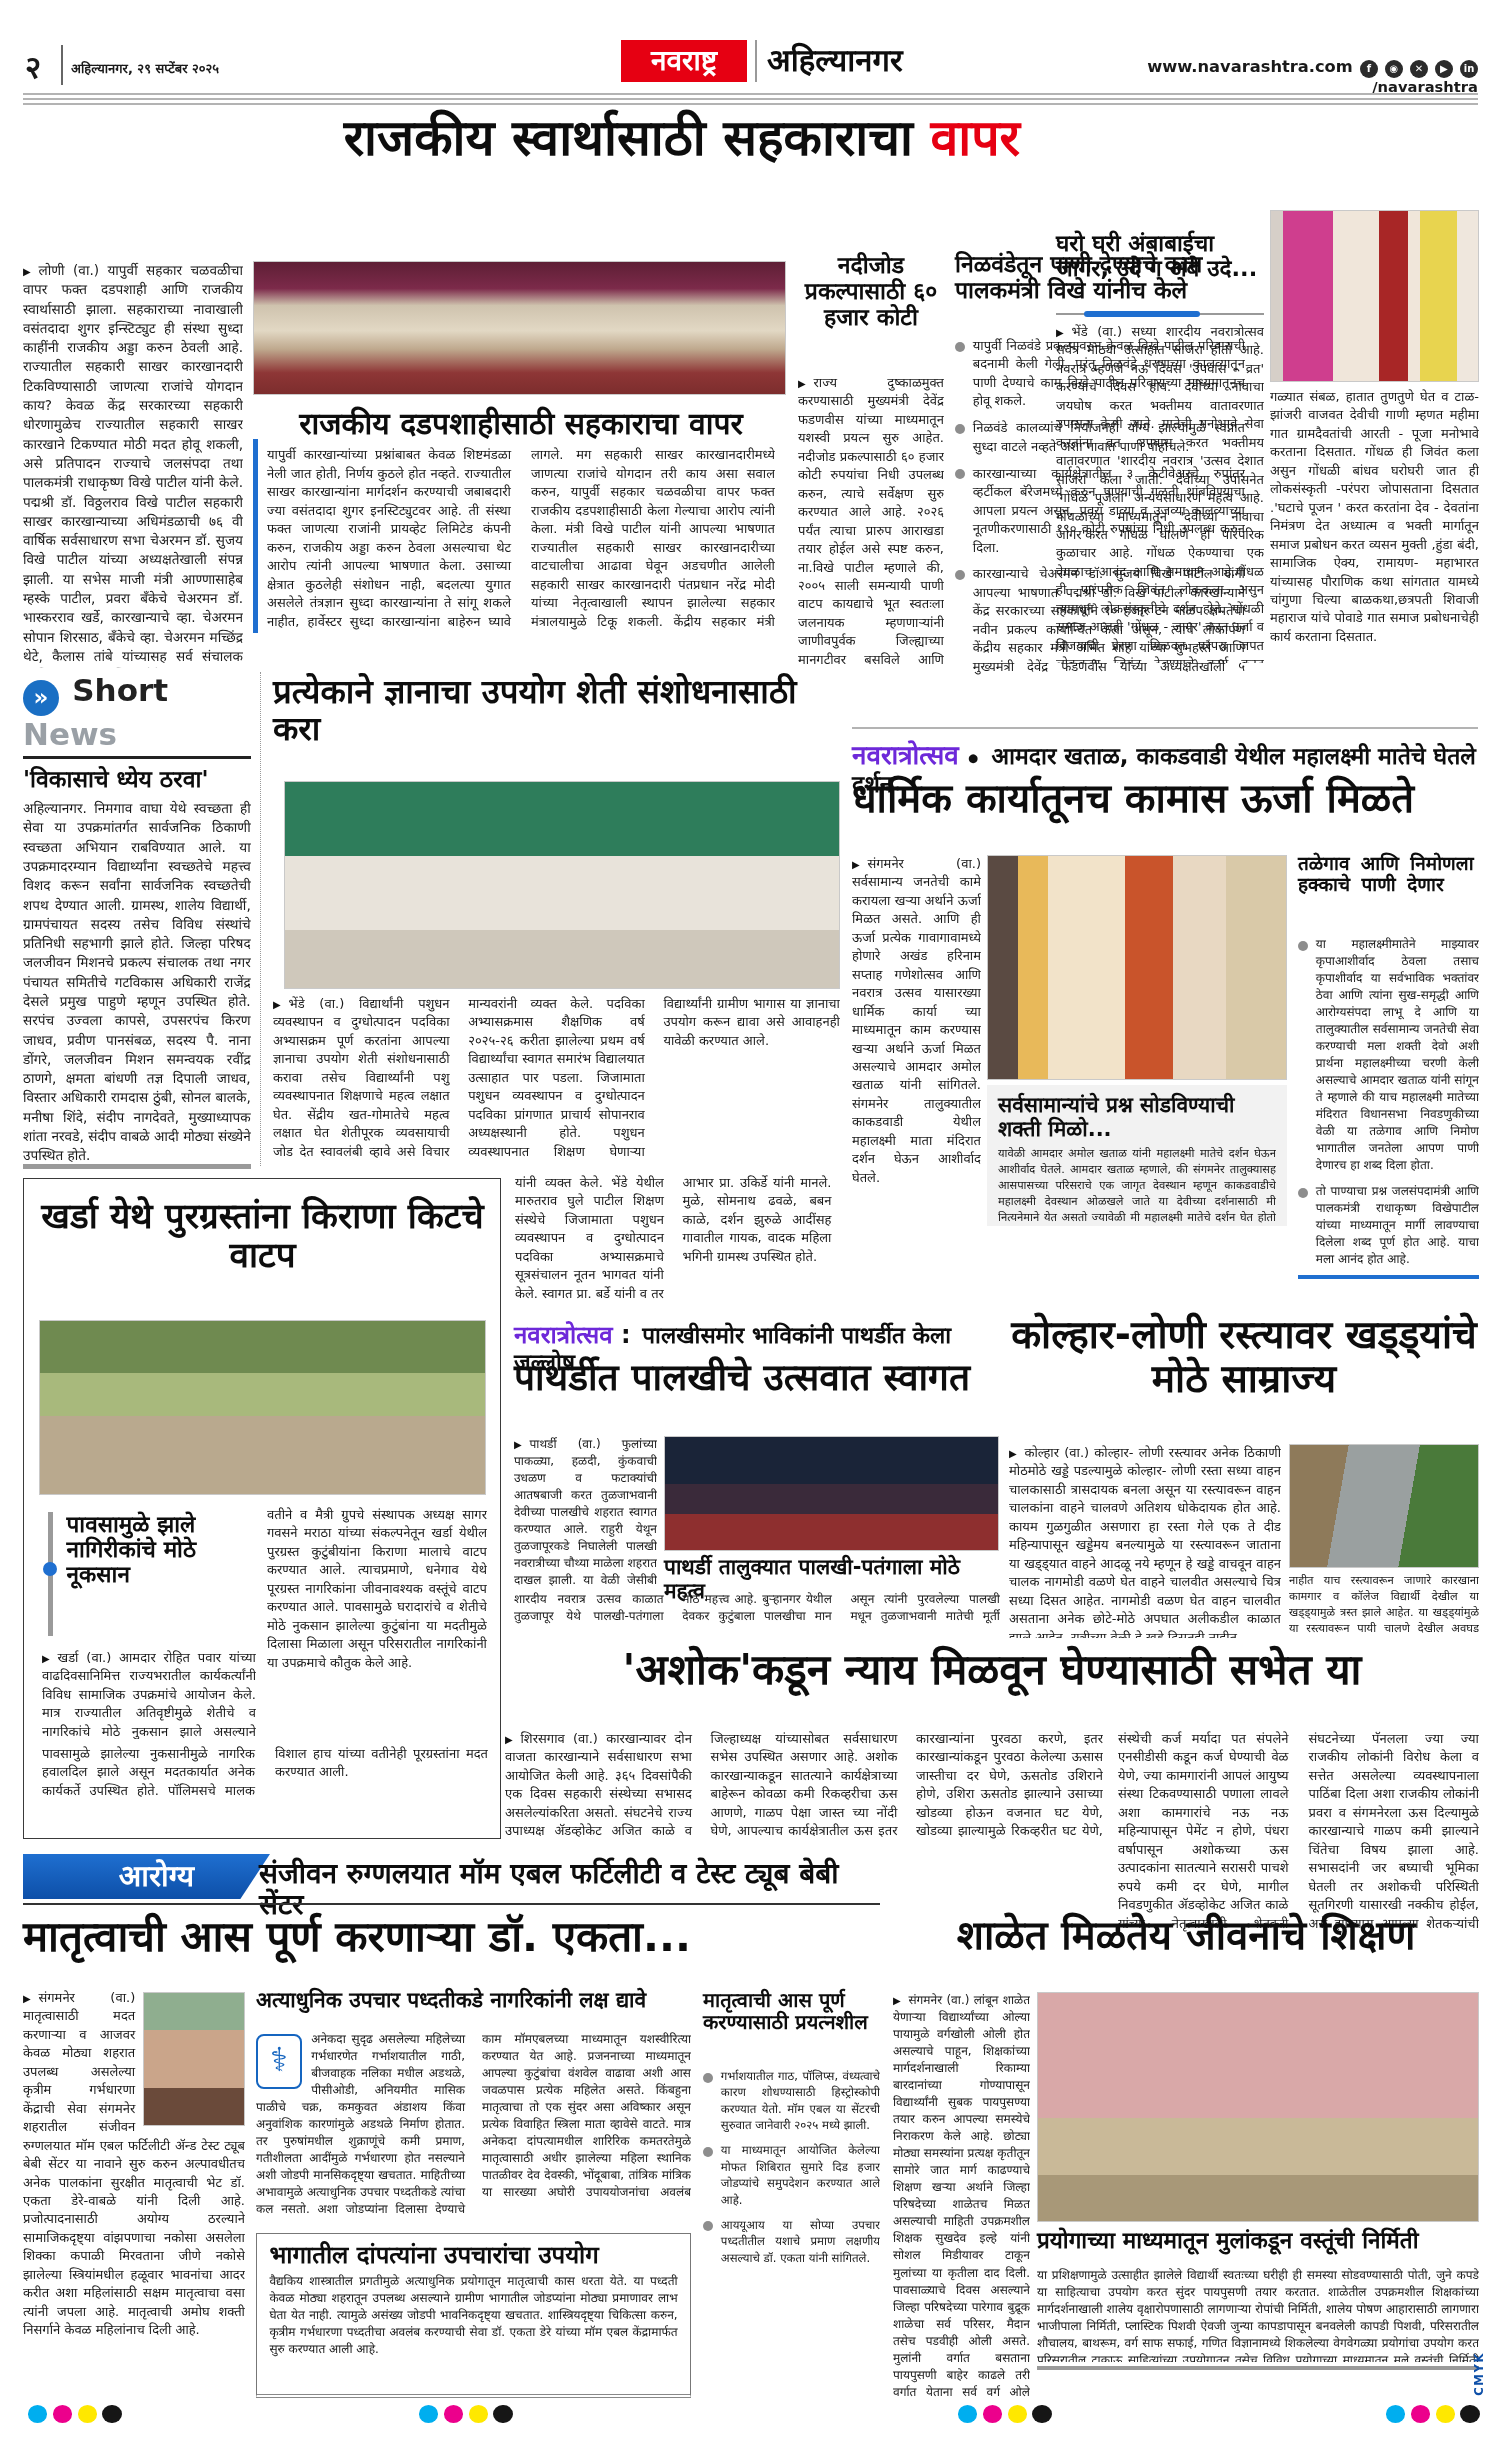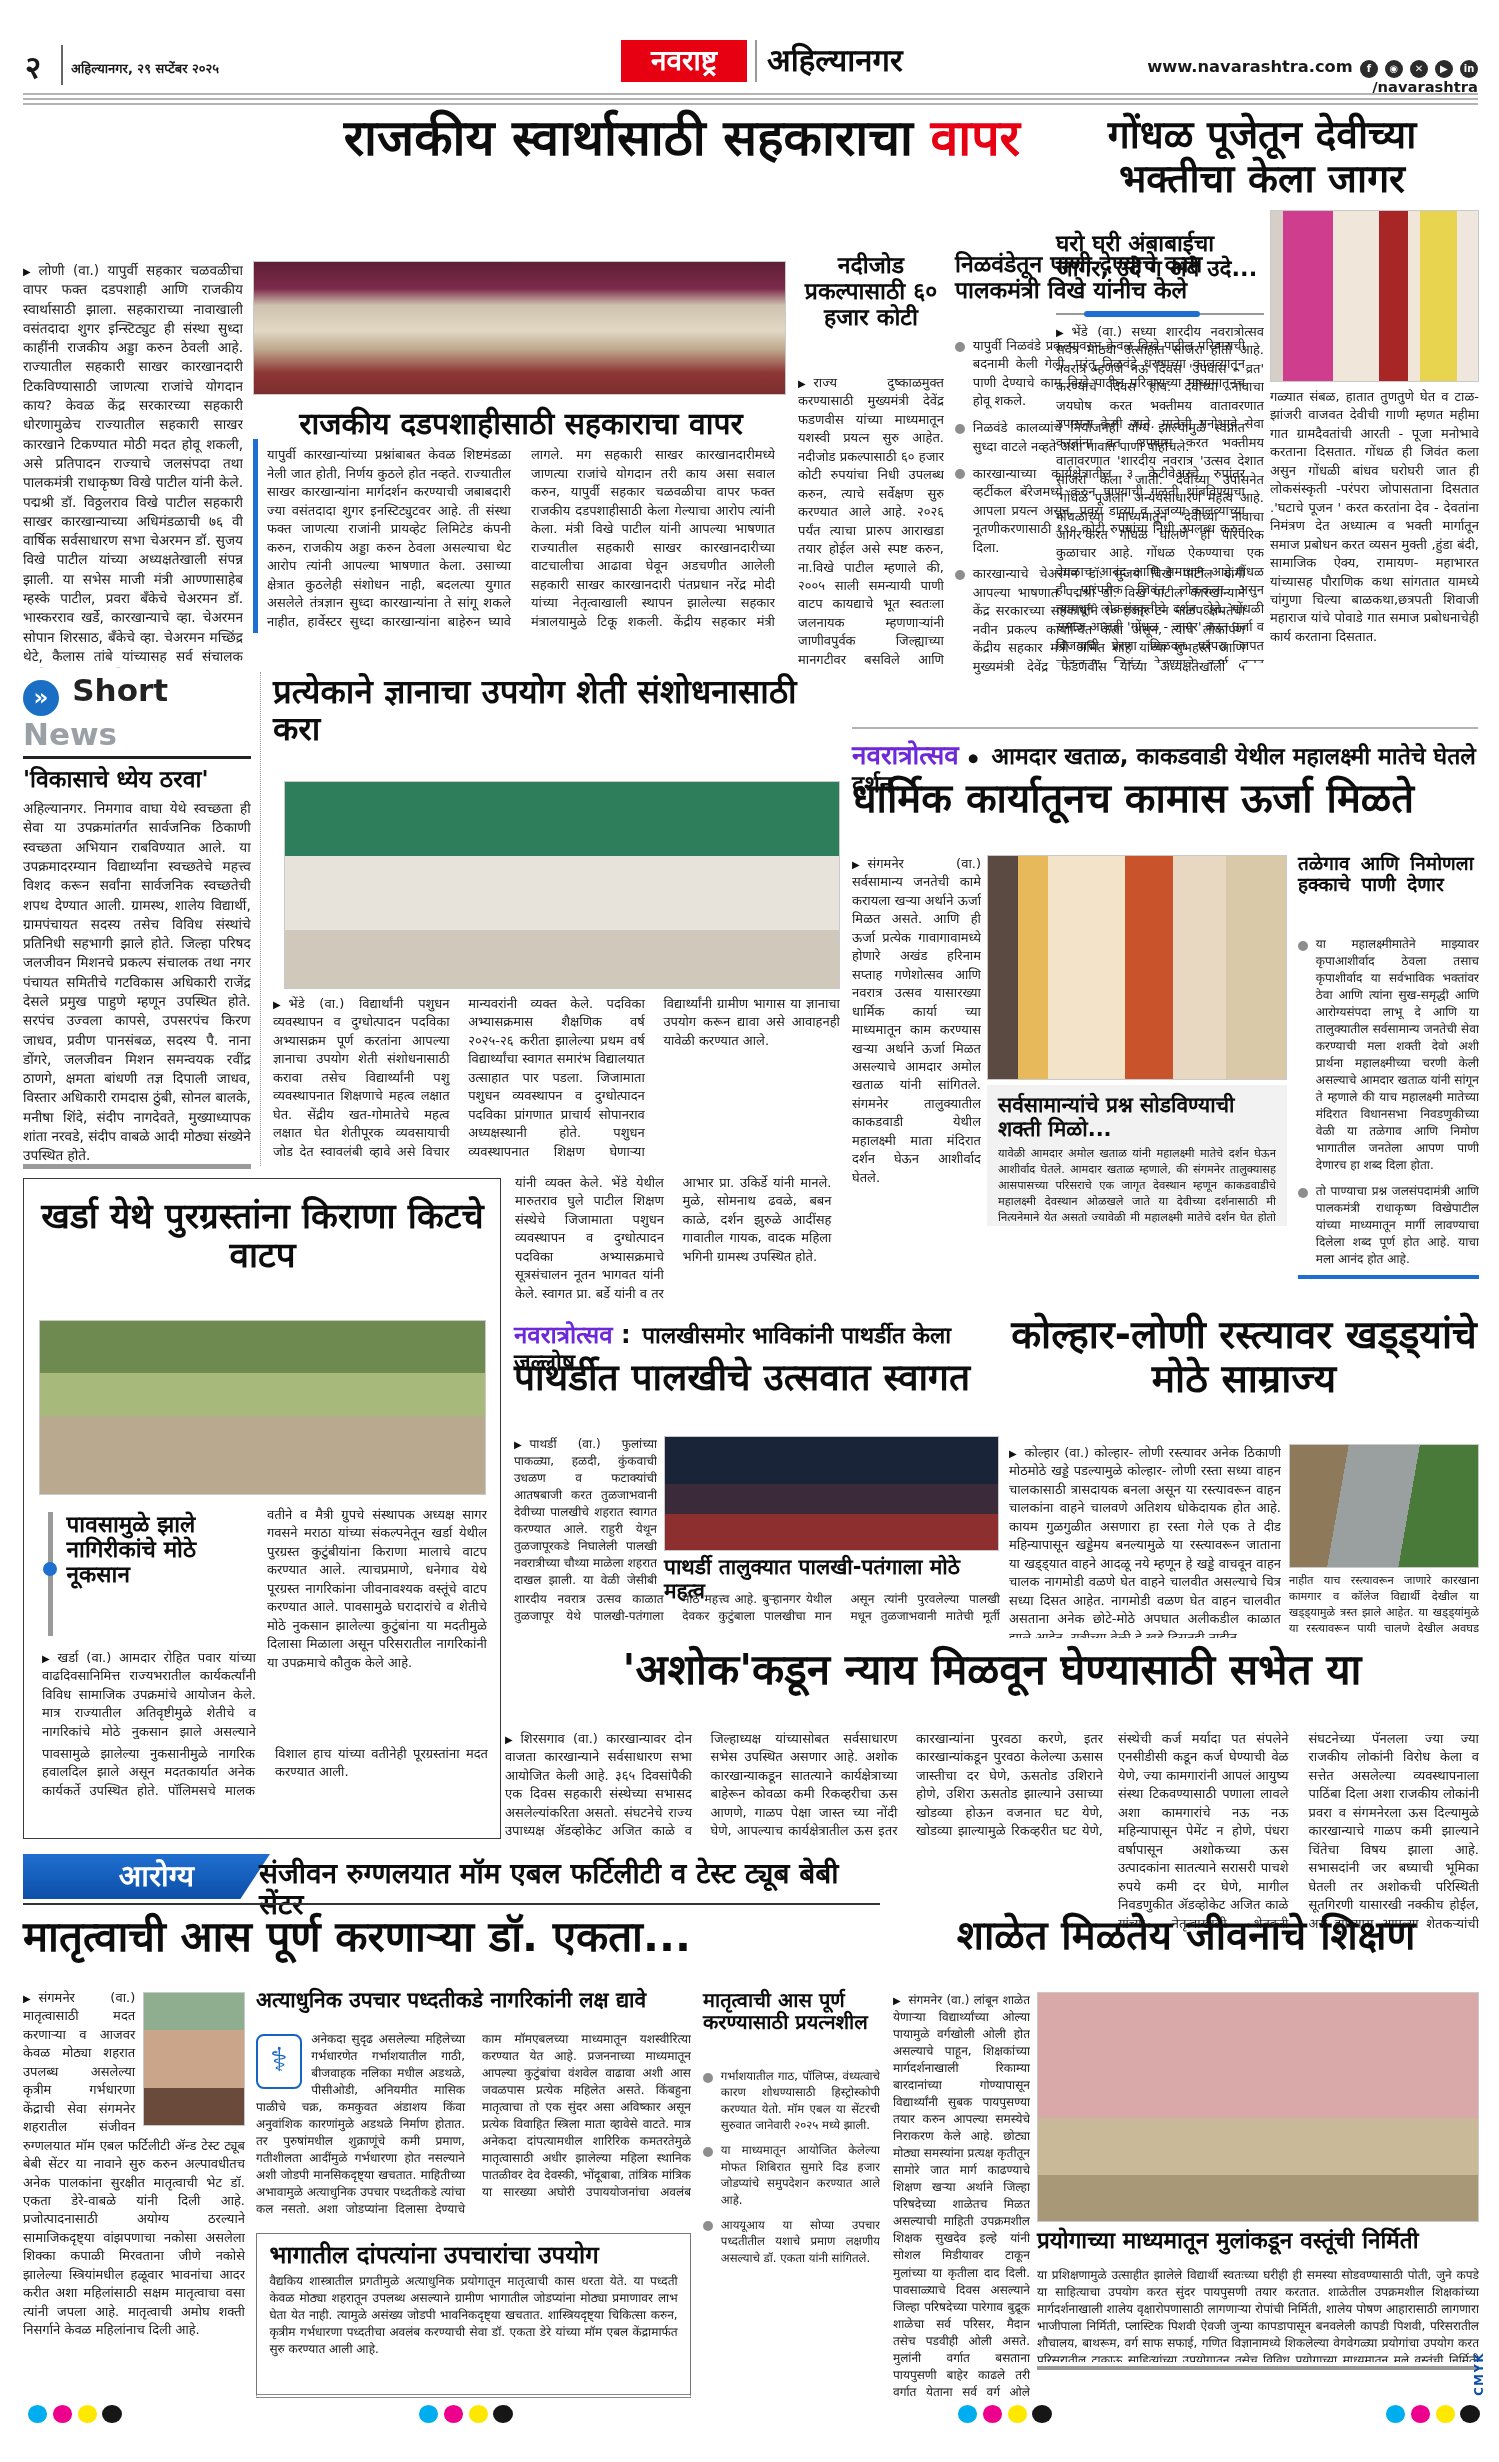--- a/index.html
+++ b/index.html
@@ -107,21 +107,20 @@
       <li>
         <span class="blt"></span>
         <span>कारखान्याच्या कार्यक्षेत्रातील ३ केटीवेअरचे रुपांतर व्हर्टीकल बॅरेजमध्ये करुन पाण्याची गळती थांबविण्याचा आपला प्रयत्न असून, प्रवरा डाव्या व उजव्या कालव्याच्या नूतणीकरणासाठी १९० कोटी रुपयांचा निधी उपलब्ध करुन दिला.</span>
       </li>
       <li>
         <span class="blt"></span>
         <span>कारखान्याचे चेअरमन डॉ. सुजय विखे पाटील यांनी आपल्या भाषणात पद्मश्री डॉ. विखे पाटील कारखान्याने केंद्र सरकारच्या सहकार्याने १० हजार टन गाळप क्षमतेचा नवीन प्रकल्प कार्यान्वित केला असून, त्याचे लोकार्पण केंद्रीय सहकार मंत्री अमित शाह यांच्या शुभहस्ते आणि मुख्यमंत्री देवेंद्र फडणवीस यांच्या अध्यक्षतेखाली ५ ऑक्टोंबर २०२५ रोजी होणार असून, लोणी बुद्रूक येथील पद्मश्री डॉ. विठ्ठलराव विखे पाटील आणि लोकनेते पद्मभूषण डॉ.बाळासाहेब विखे पाटील यांच्या पूर्णाकृती पुतळ्याचे अनावरणही होणार असल्याचे सांगितले.</span>
       </li>
     </ul>
 
-  <div class="abs hl" style="left:1046px;top:113px;width:432px;font-size:39px;text-align:center;">गोंधळ पूजेतून देवीच्या भक्तीचा केला जागर</div>
   <div class="abs hl" style="left:1056px;top:231px;width:208px;font-size:22.5px;">घरो घरी अंबाबाईचा जागर, उदे ग अंबे उदे...</div>
   <div class="abs" style="left:1056px;top:311px;width:208px;height:6.2px;">
     <div style="position:absolute;left:0;top:2.3px;width:208px;height:1.6px;background:#999;"></div>
     <div style="position:absolute;left:28px;top:0;width:116px;height:6.2px;border-radius:3.1px;background:#1f6fd0;"></div>
   </div>
   <div class="abs body sm" style="left:1056px;top:323px;width:208px;height:340px;">
     <span class="arr"></span><span>भेंडे (वा.) सध्या शारदीय नवरात्रोत्सव सर्वत्र मोठ्या उत्साहात साजरा होतो आहे. नवरात्र म्हणजे नऊ दिवस 'उपवास - व्रत' करण्याचे दिवस होय. देवीच्या नावाचा जयघोष करत भक्तीमय वातावरणात उपासना केली जाते. मातेची मनोभावे सेवा करतांना व्रत -उपवास करत भक्तीमय वातावरणात 'शारदीय नवरात्र 'उत्सव देशात साजरा केला जातो. देवीच्या उपासनेत 'गोंधळ पूजेला' अन्ययसाधारण महत्व आहे. गोंधळाच्या माध्यमातून 'देवीच्या नावाचा जागर'करत गोंधळ घालणे हा पारंपरिक कुळाचार आहे. गोंधळ ऐकण्याचा एक वेगळाच आनंद आणि समाधान आहे.गोंधळ ही पारंपरीक जिवंत लोककला असुन त्यामधून लोकसंस्कृतीचे दर्शन होते. गोंधळी समाज आजही 'गोंधळ - जागर' करत उर्जा व विजयाची प्रेरणा मिळवत परंपरा जपत लोककला जिवंत ठेवण्याचे कार्य करत आहेत.</span>
   </div>
   <div class="abs photo ph-gondhal" style="left:1270px;top:210px;width:209px;height:172px;"></div>
   <div class="abs body sm" style="left:1270px;top:388px;width:209px;height:276px;">गळ्यात संबळ, हातात तुणतुणे घेत व टाळ-झांजरी वाजवत देवीची गाणी म्हणत महीमा गात ग्रामदैवतांची आरती - पूजा मनोभावे करताना दिसतात. गोंधळ ही जिवंत कला असुन गोंधळी बांधव घरोघरी जात ही लोकसंस्कृती -परंपरा जोपासताना दिसतात .'घटाचे पूजन ' करत करतांना देव - देवतांना निमंत्रण देत अध्यात्म व भक्ती मार्गातून समाज प्रबोधन करत व्यसन मुक्ती ,हुंडा बंदी, सामाजिक ऐक्य, रामायण- महाभारत यांच्यासह पौराणिक कथा सांगतात यामध्ये चांगुणा चिल्या बाळकथा,छत्रपती शिवाजी महाराज यांचे पोवाडे गात समाज प्रबोधनाचेही कार्य करताना दिसतात.</div>

